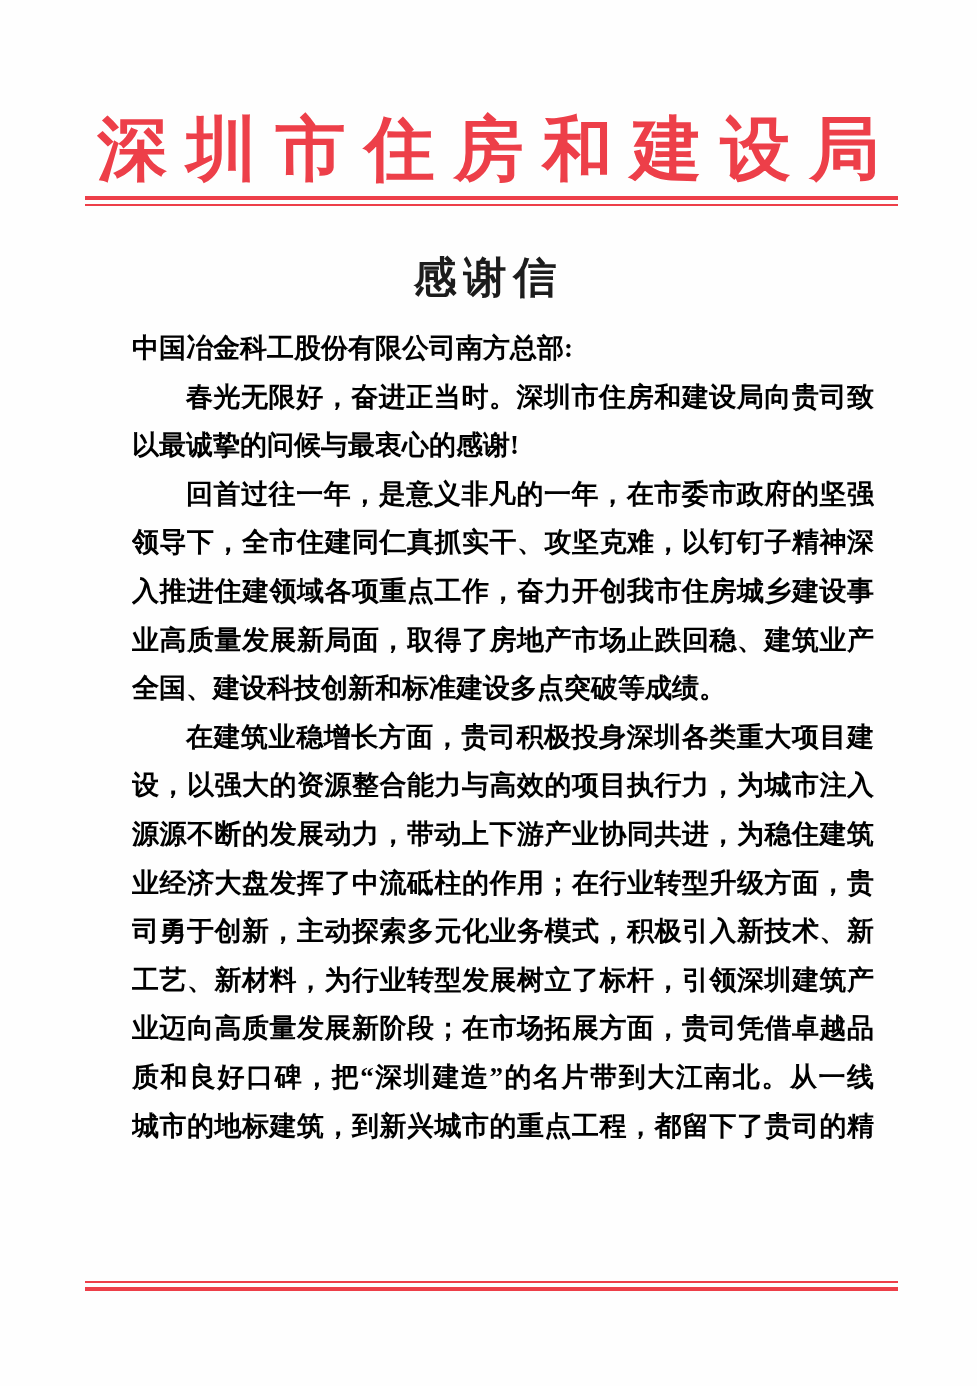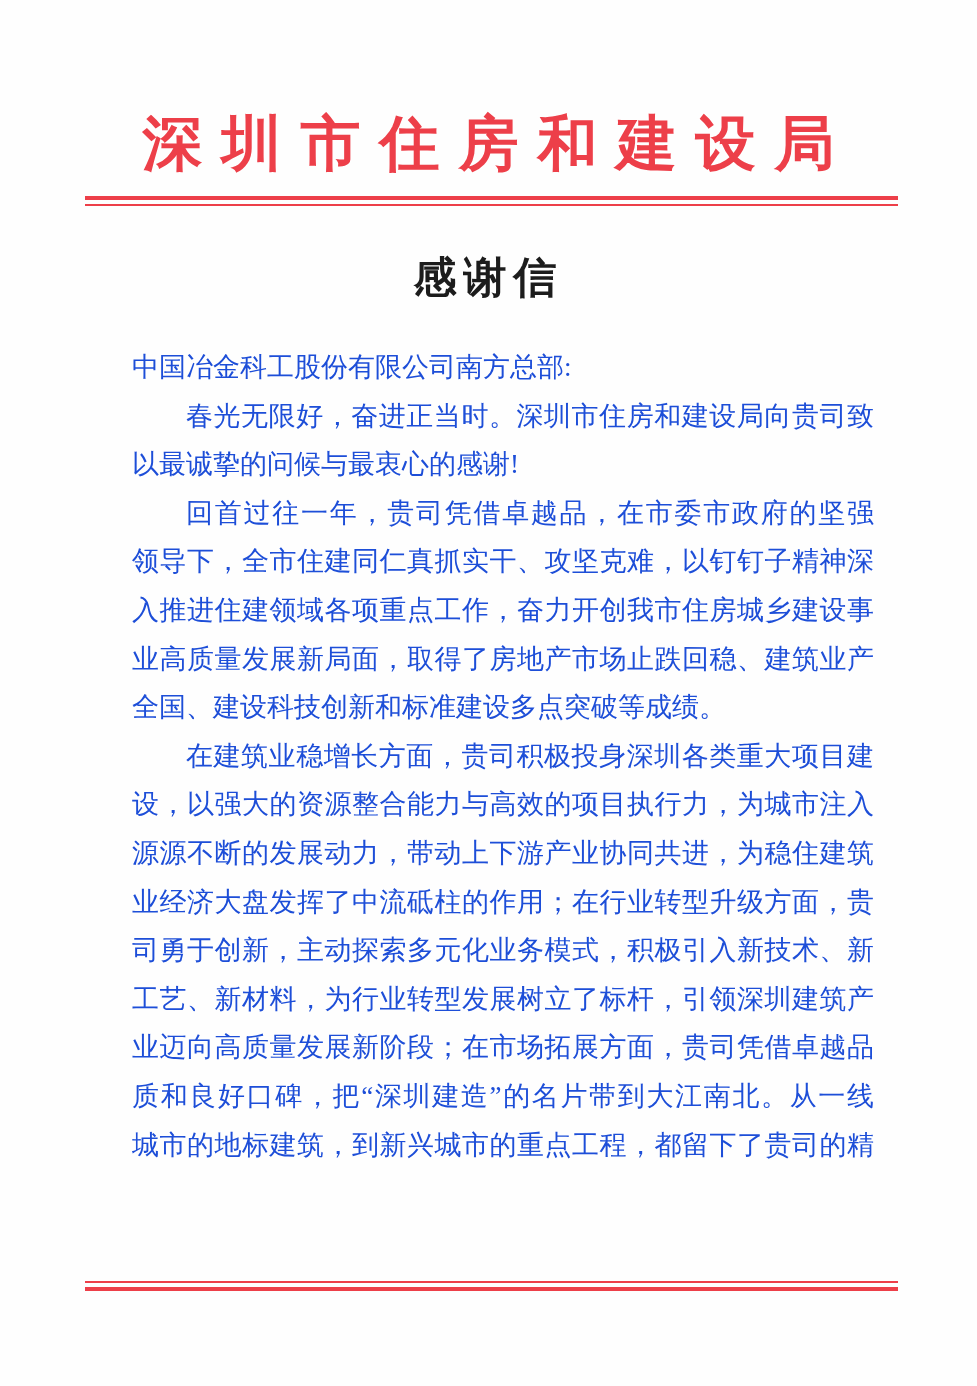--- a/index.html
+++ b/index.html
@@ -12,21 +12,21 @@
     overflow: hidden;
     font-family: "Liberation Serif", "DejaVu Serif", serif;
   }
   
   .org {
     position: absolute;
     top: 110px;
     left: 0;
     width: 100%;
     text-align: center;
-    font-size: 60px;
+    font-size: 70px;
     font-weight: 700;
     color: #ed3f49;
     letter-spacing: 19px;
     padding-left: 19px;
     box-sizing: border-box;
     white-space: nowrap;
     line-height: 1.15;
   }
   
   .rule {
@@ -51,25 +51,26 @@
     font-weight: 700;
     color: #1c1c1c;
     letter-spacing: 7px;
     padding-left: 0;
     box-sizing: border-box;
     line-height: 1.1;
   }
   
   .body-block {
     position: absolute;
-    top: 343px;
+    top: 324px;
     left: 132px;
     width: 742px;
     font-size: 27px;
-    color: #1d4ed8;
+    color: #000000;
+    font-weight: bold;
   }
   .ln {
     height: 48.6px;
     line-height: 48.6px;
     overflow: hidden;
     white-space: normal;
   }
   .full {
     text-align: justify;
     text-align-last: justify;
@@ -87,21 +88,21 @@
 
   <div class="rule rule-top-thick"></div>
   <div class="rule rule-top-thin"></div>
 
   <h1 class="title">感谢信</h1>
 
   <div class="body-block">
     <div class="ln end">中国冶金科工股份有限公司南方总部:</div>
     <div class="ln full ind">春光无限好，奋进正当时。深圳市住房和建设局向贵司致</div>
     <div class="ln end">以最诚挚的问候与最衷心的感谢!</div>
-    <div class="ln full ind">回首过往一年，贵司凭借卓越品，在市委市政府的坚强</div>
+    <div class="ln full ind">回首过往一年，是意义非凡的一年，在市委市政府的坚强</div>
     <div class="ln full">领导下，全市住建同仁真抓实干、攻坚克难，以钉钉子精神深</div>
     <div class="ln full">入推进住建领域各项重点工作，奋力开创我市住房城乡建设事</div>
     <div class="ln full">业高质量发展新局面，取得了房地产市场止跌回稳、建筑业产</div>
     <div class="ln end">全国、建设科技创新和标准建设多点突破等成绩。</div>
     <div class="ln full ind">在建筑业稳增长方面，贵司积极投身深圳各类重大项目建</div>
     <div class="ln full">设，以强大的资源整合能力与高效的项目执行力，为城市注入</div>
     <div class="ln full">源源不断的发展动力，带动上下游产业协同共进，为稳住建筑</div>
     <div class="ln full">业经济大盘发挥了中流砥柱的作用；在行业转型升级方面，贵</div>
     <div class="ln full">司勇于创新，主动探索多元化业务模式，积极引入新技术、新</div>
     <div class="ln full">工艺、新材料，为行业转型发展树立了标杆，引领深圳建筑产</div>

